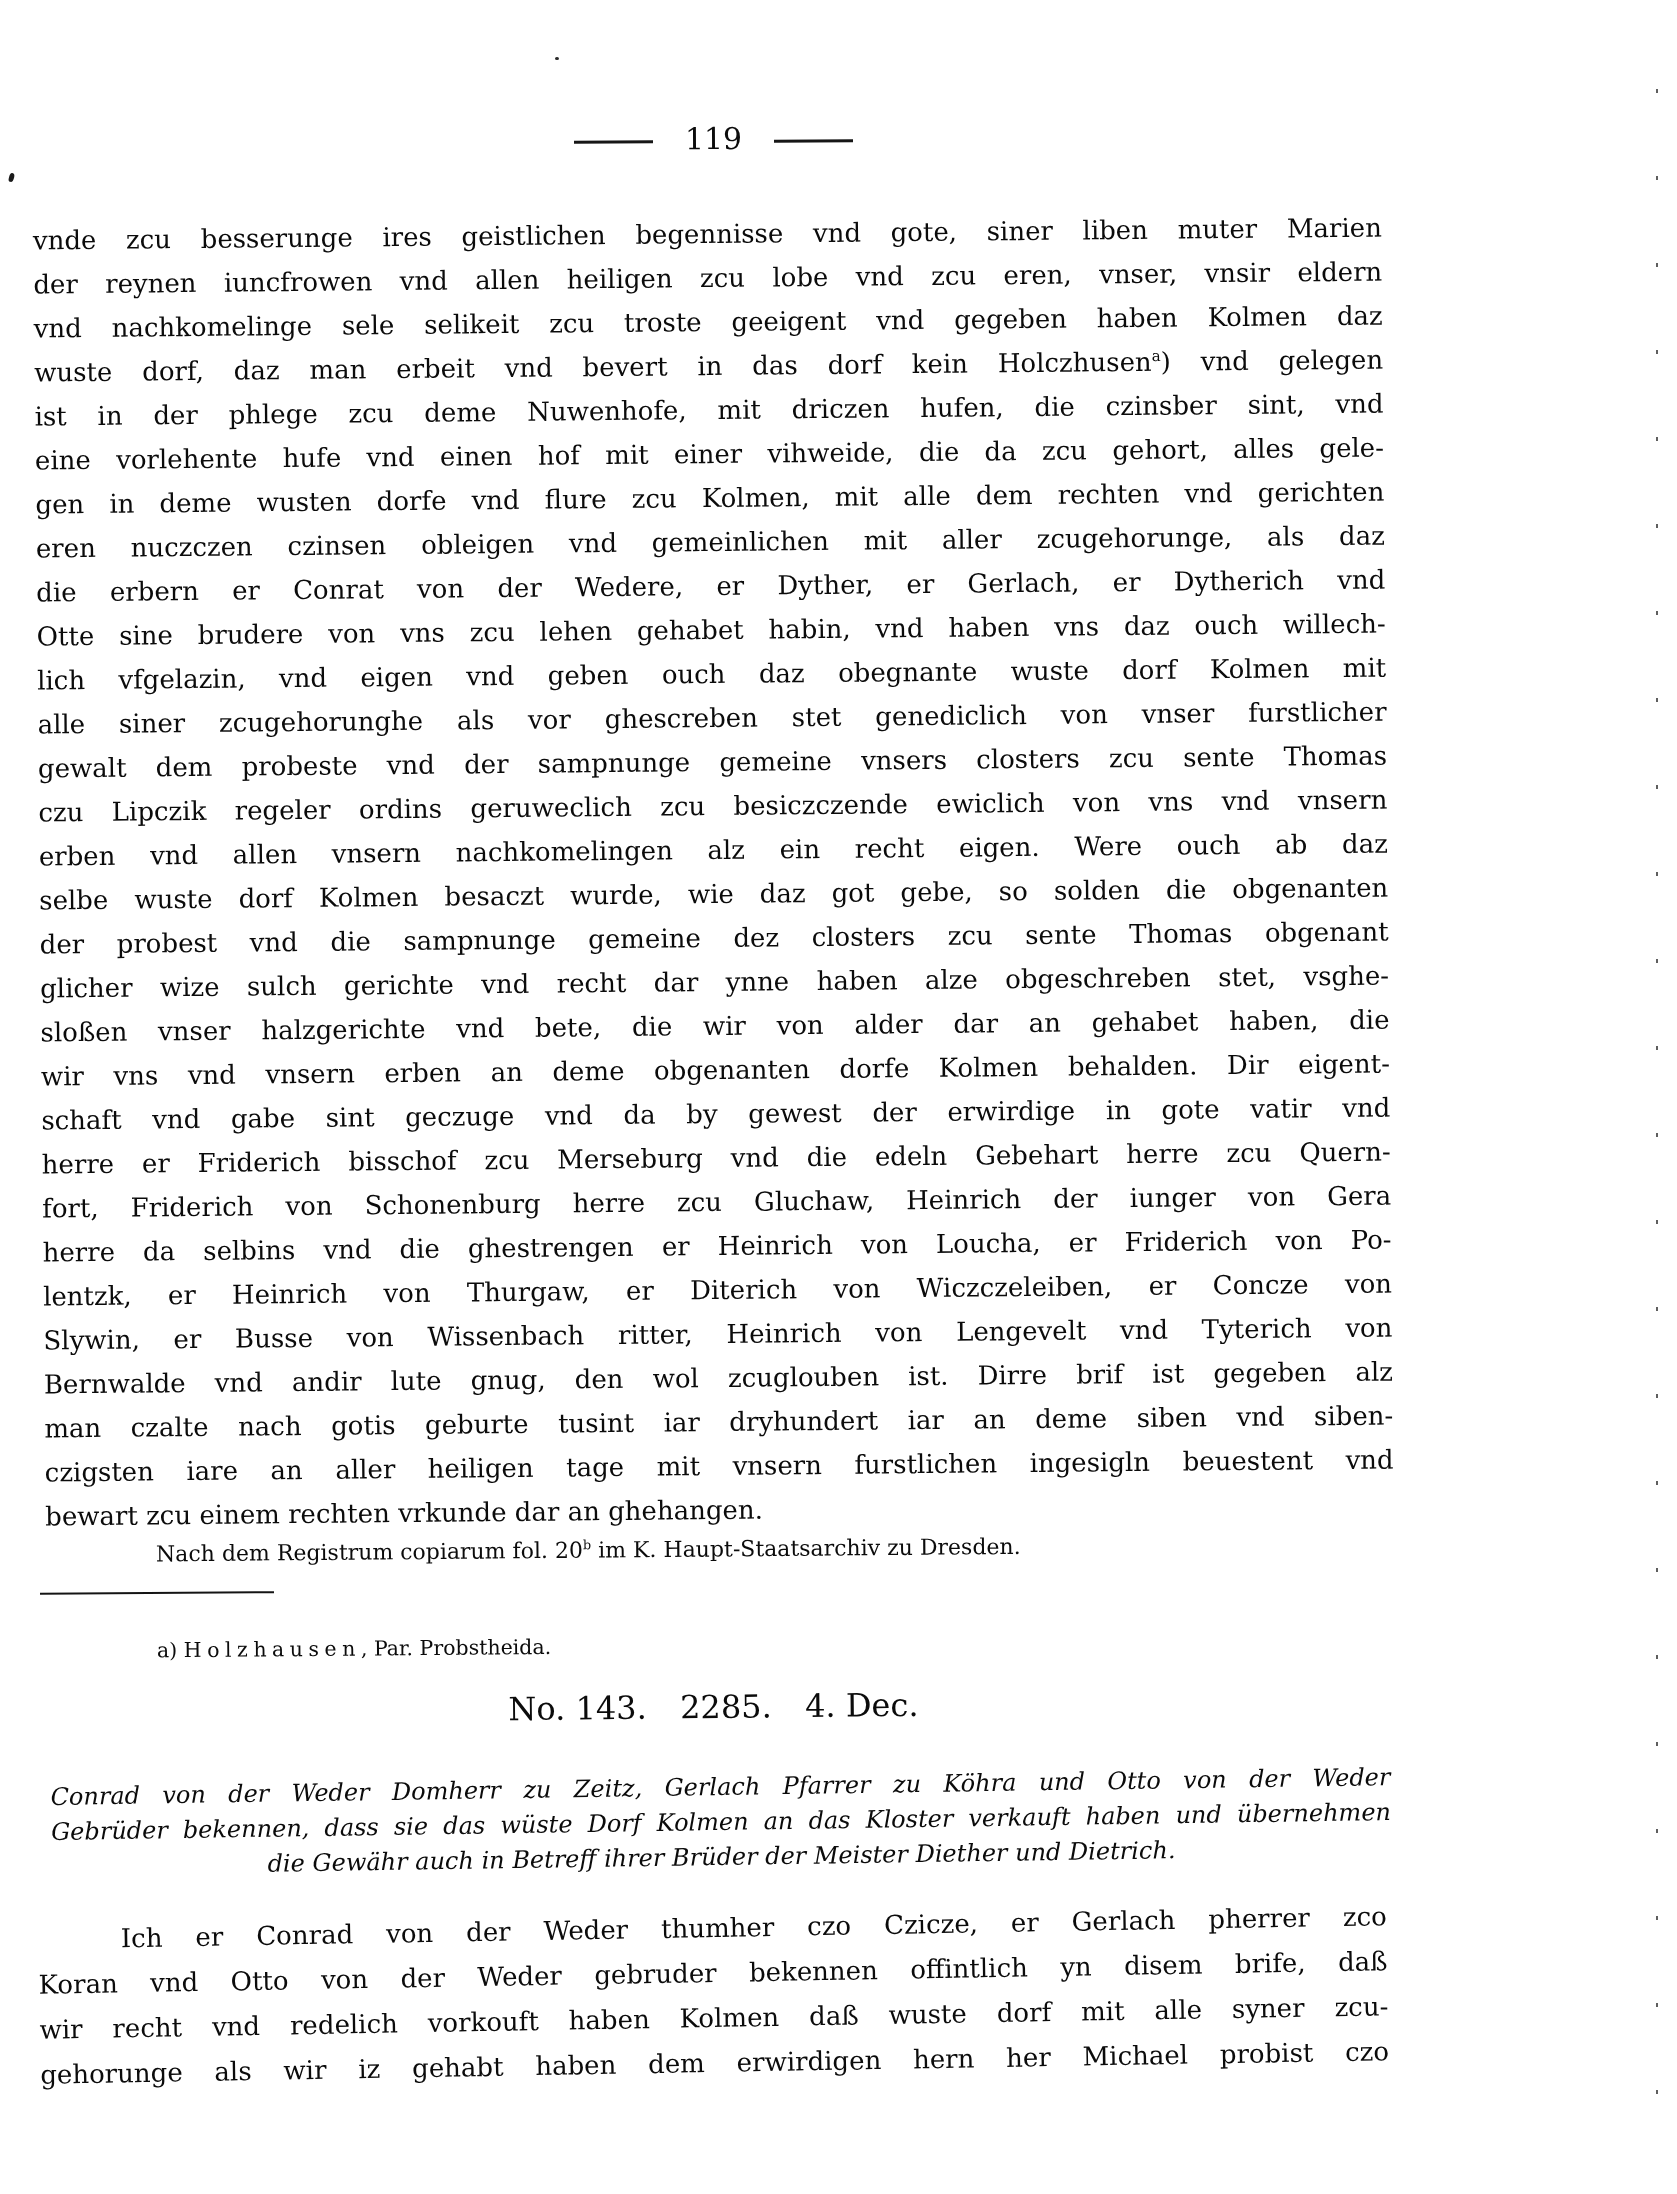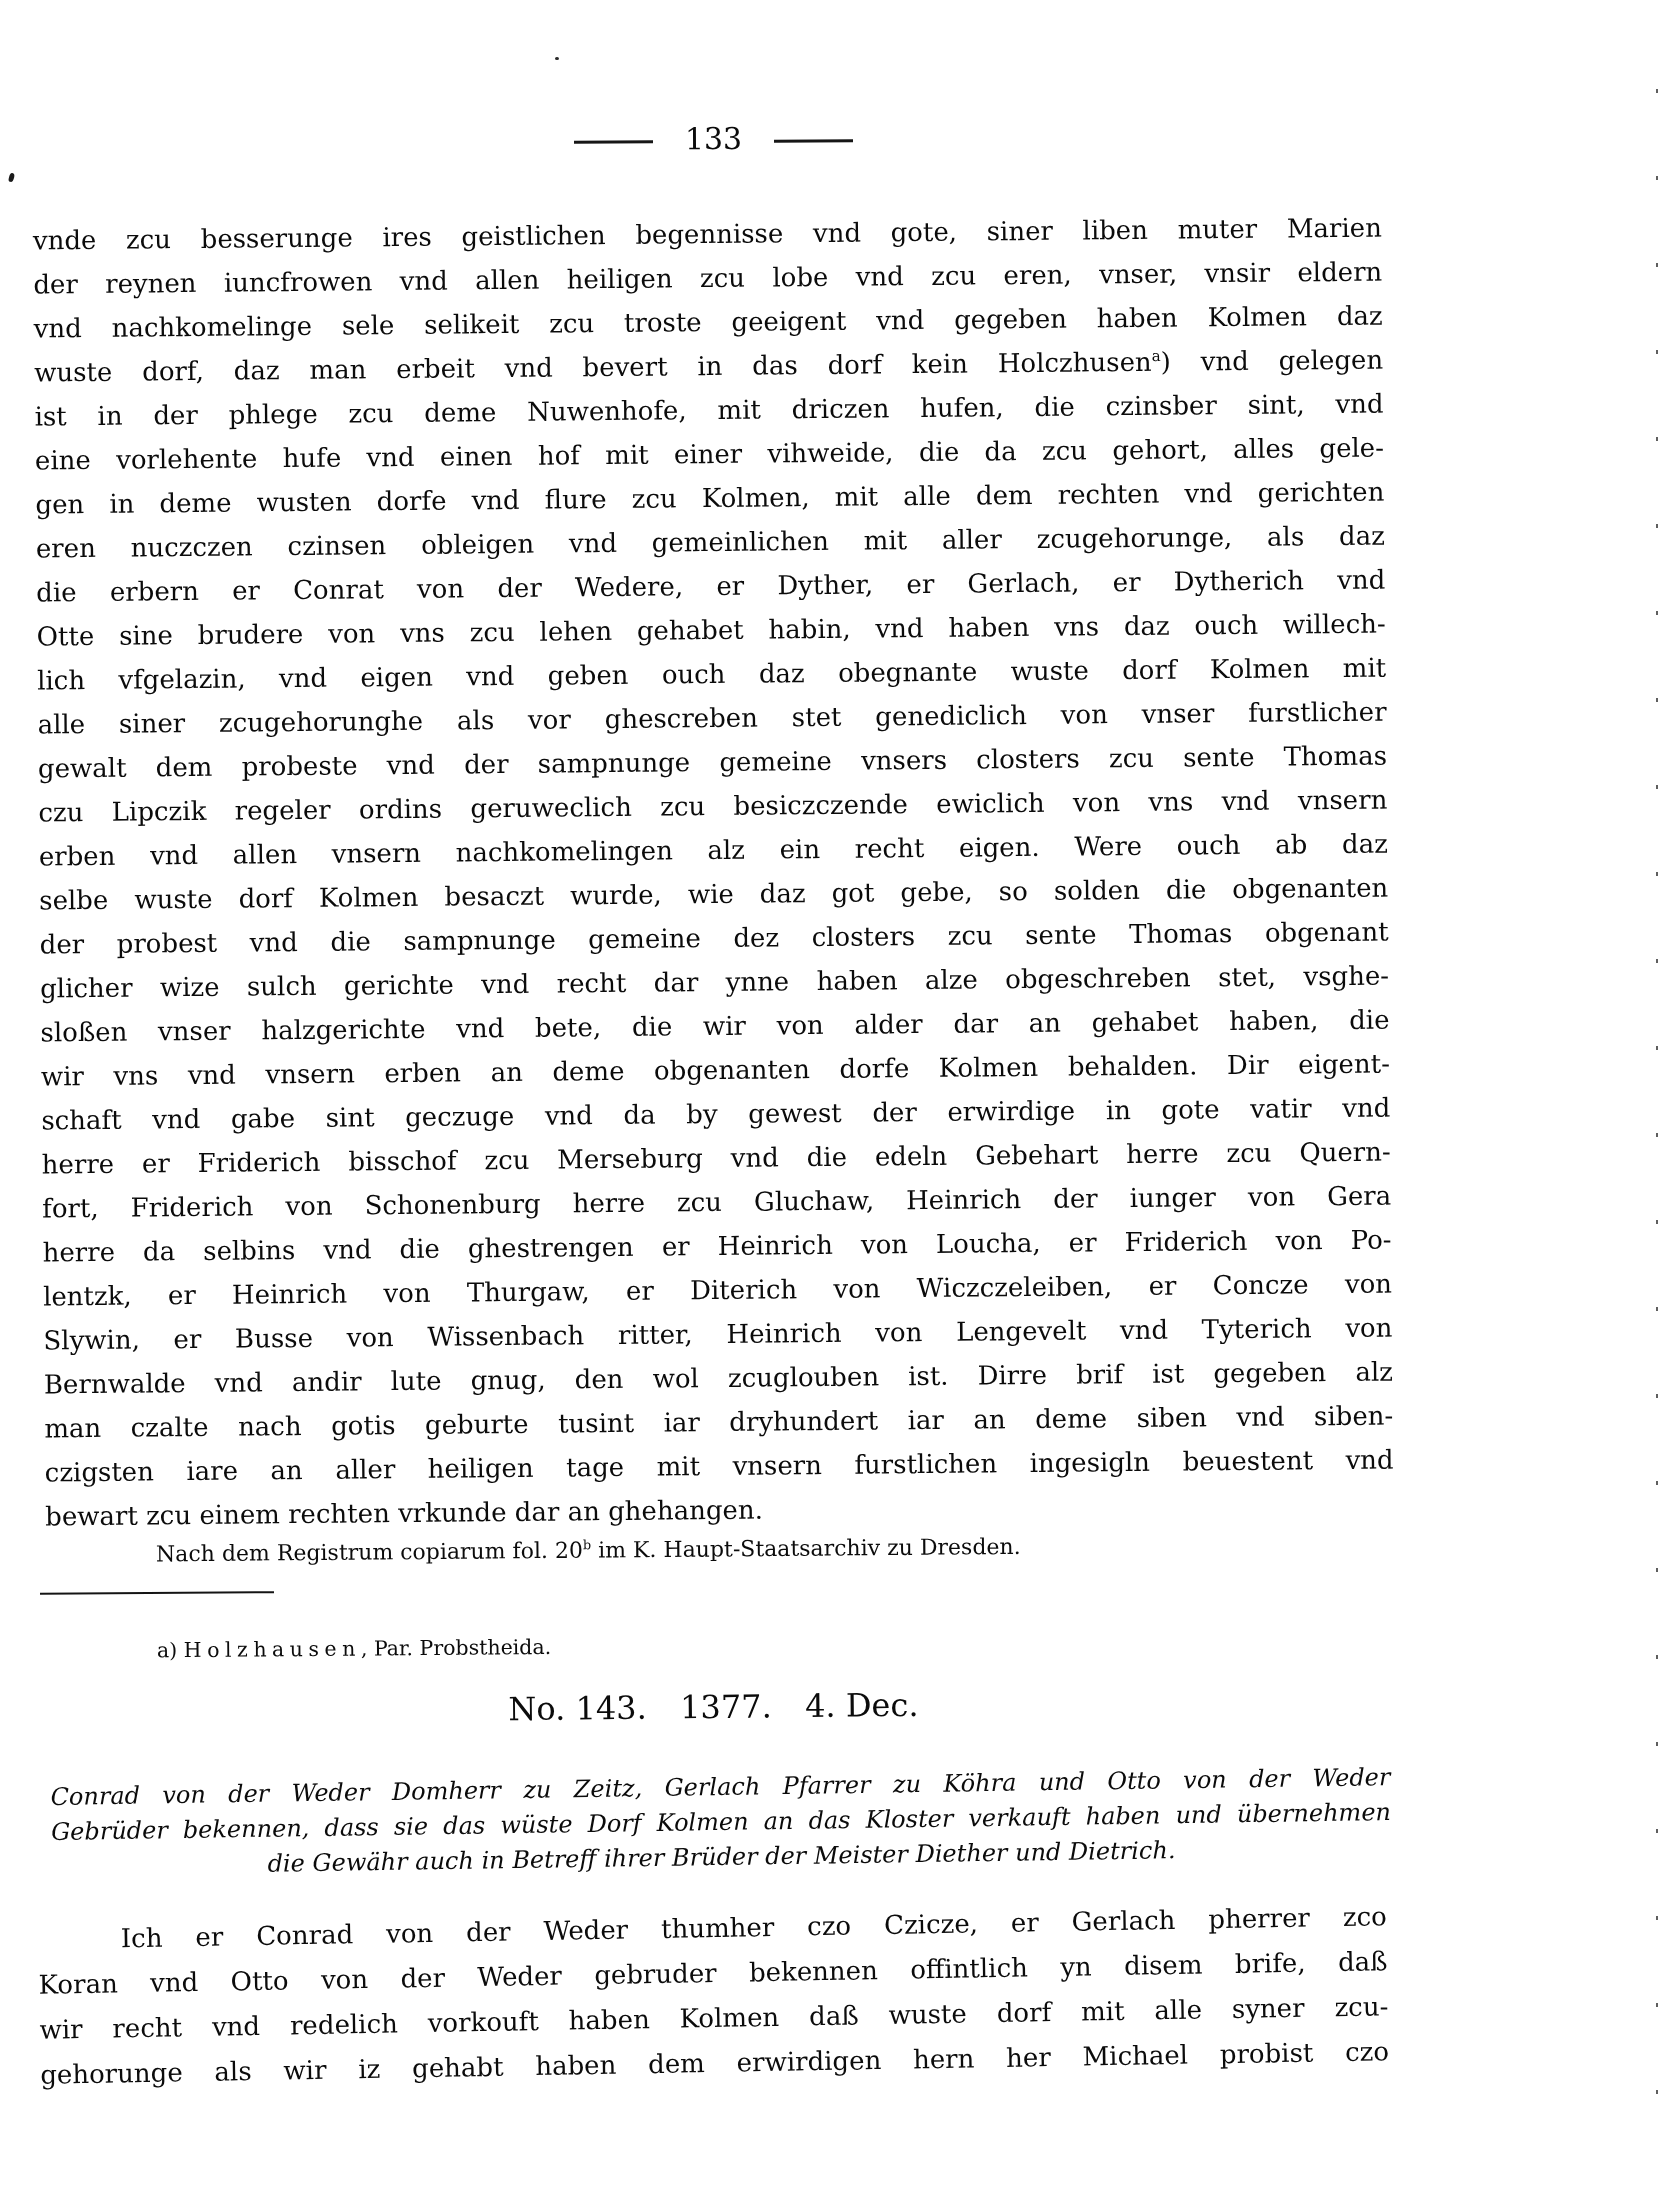--- a/index.html
+++ b/index.html
@@ -140,21 +140,21 @@
     background: #2a2a2a;
   }
 </style>
 </head>
 <body>
 
 <div class="scan">
 
   <div class="pagenum-row">
     <div class="pagenum-dash"></div>
-    <div>133</div>
+    <div>119</div>
     <div class="pagenum-dash"></div>
   </div>
 
   <div class="c142-body body-text">
       <div class="line">vnde zcu besserunge ires geistlichen begennisse vnd gote, siner liben muter Marien</div>
       <div class="line">der reynen iuncfrowen vnd allen heiligen zcu lobe vnd zcu eren, vnser, vnsir eldern</div>
       <div class="line">vnd nachkomelinge sele selikeit zcu troste geeigent vnd gegeben haben Kolmen daz</div>
       <div class="line">wuste dorf, daz man erbeit vnd bevert in das dorf kein Holczhusen<sup>a</sup>) vnd gelegen</div>
       <div class="line">ist in der phlege zcu deme Nuwenhofe, mit driczen hufen, die czinsber sint, vnd</div>
       <div class="line">eine vorlehente hufe vnd einen hof mit einer vihweide, die da zcu gehort, alles gele-</div>
@@ -188,21 +188,21 @@
 
   <div class="footnote-rule"></div>
 
   <div class="footnote">
     <span>a)</span>
     <span class="spaced">Holzhausen</span><span>, Par. Probstheida.</span>
   </div>
 
   <div class="charter-heading">
     <span>No. 143.</span>
-    <span>1377.</span>
+    <span>2285.</span>
     <span>4. Dec.</span>
   </div>
 
   <div class="summary">
       <div class="line">Conrad von der Weder Domherr zu Zeitz, Gerlach Pfarrer zu Köhra und Otto von der Weder</div>
       <div class="line">Gebrüder bekennen, dass sie das wüste Dorf Kolmen an das Kloster verkauft haben und übernehmen</div>
       <div class="line">die Gewähr auch in Betreff ihrer Brüder der Meister Diether und Dietrich.</div>
     </div>
 
   <div class="c143-body body-text">

